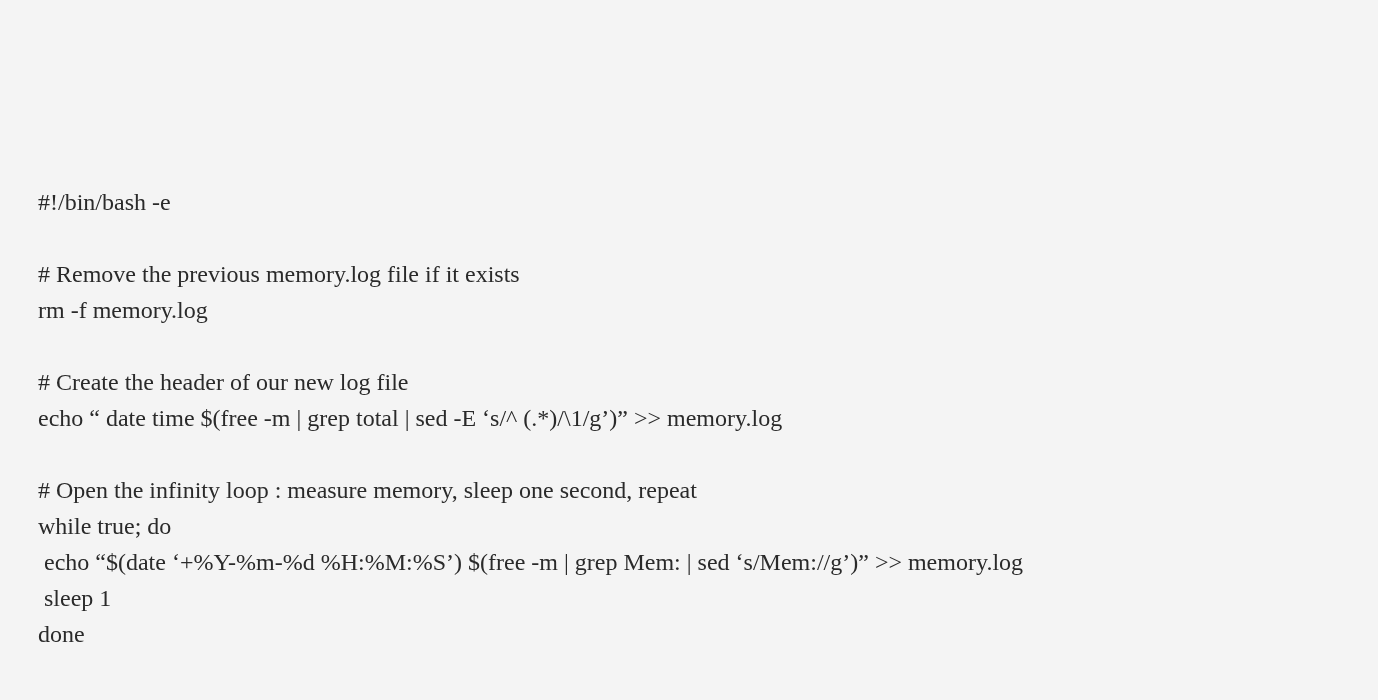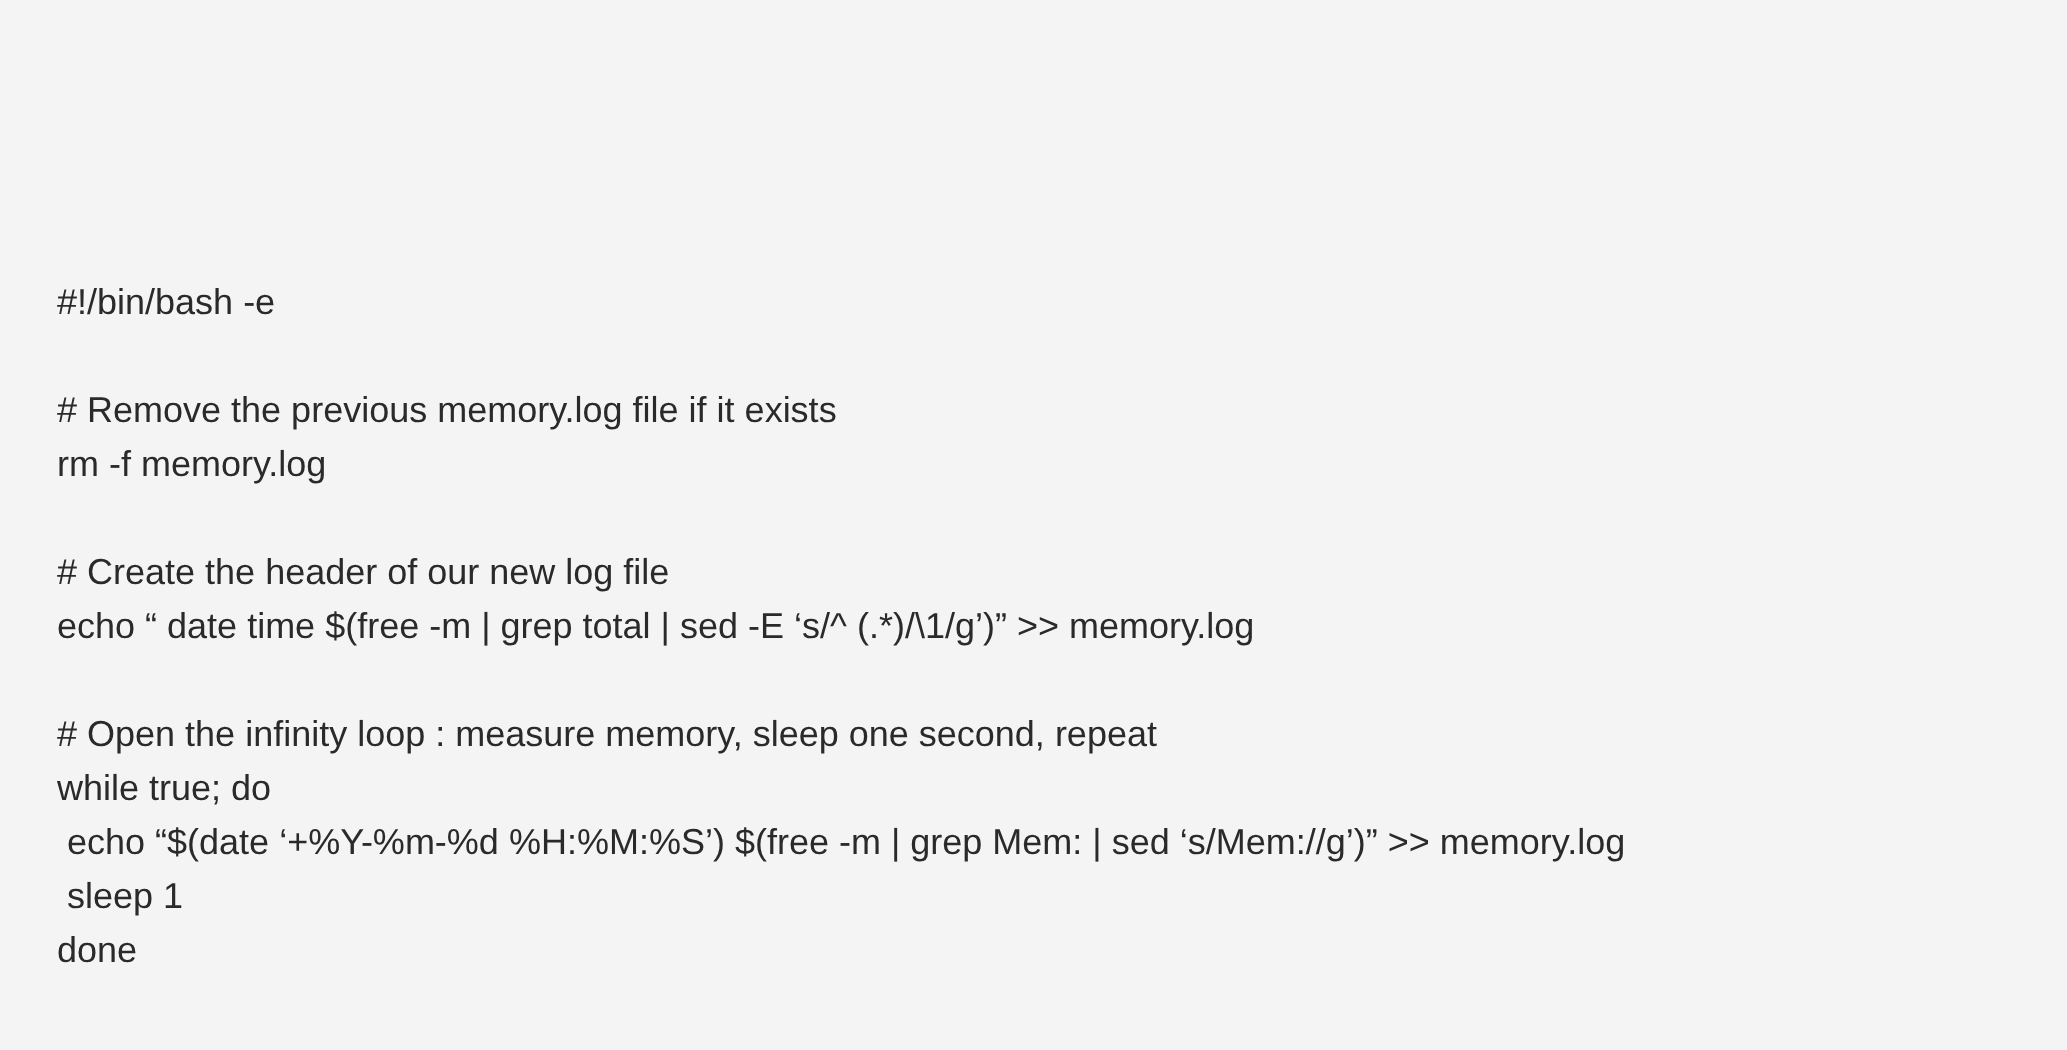--- a/index.html
+++ b/index.html
@@ -14,21 +14,21 @@
       line-height: 1.5;
       color: #2a2a2a;
       padding: 40px 38px;
       width: 1378px;
       height: 700px;
       overflow: hidden;
       white-space: pre-wrap;
       word-wrap: break-word;
     }
     .code-block {
-      font-family: Liberation Sans, sans-serif;
+      font-family: Liberation Serif, serif;
       white-space: pre-wrap;
       word-wrap: break-word;
     }
     .line {
       display: block;
     }
     .blank {
       display: block;
       height: 1.5em;
     }

